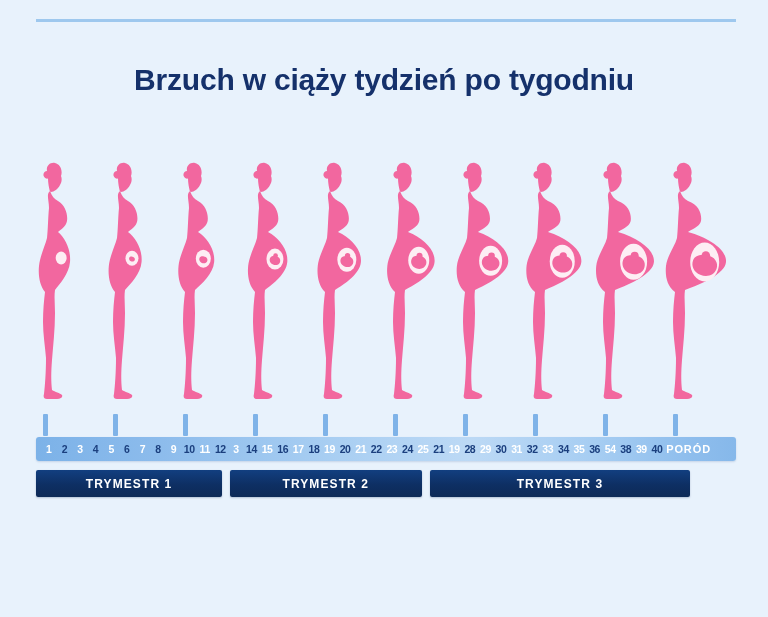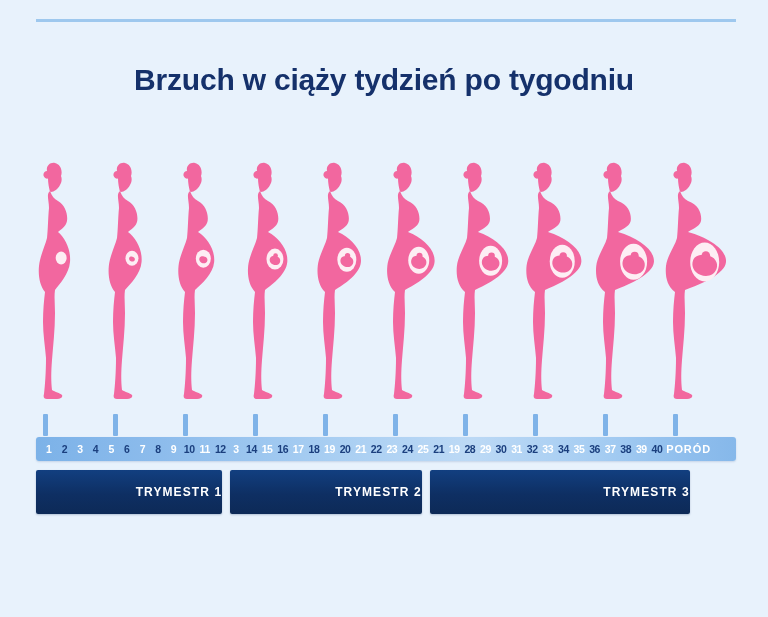--- a/index.html
+++ b/index.html
@@ -126,26 +126,26 @@
   #trimesters {
     position: absolute;
     top: 470px;
     left: 36px;
     width: 700px;
     height: 27px;
   }
   .trimester {
     position: absolute;
     top: 0;
-    height: 44px;
+    height: 27px;
     background: linear-gradient(to bottom, #123f80 0%, #0e2f63 55%, #0d2a57 100%);
     border-radius: 2px;
     display: flex;
     align-items: center;
-    justify-content: flex-end;
+    justify-content: center;
     box-shadow: 0 1px 2px rgba(20,50,100,0.25);
   }
   .trimester span {
     color: #ffffff;
     font-size: 12px;
     font-weight: bold;
     letter-spacing: 1.1px;
   }
 
   
@@ -302,21 +302,21 @@
         <div class="week-num light">19</div>
         <div class="week-num dark">28</div>
         <div class="week-num light">29</div>
         <div class="week-num dark">30</div>
         <div class="week-num light">31</div>
         <div class="week-num dark">32</div>
         <div class="week-num light">33</div>
         <div class="week-num dark">34</div>
         <div class="week-num light">35</div>
         <div class="week-num dark">36</div>
-        <div class="week-num light">37</div>
+        <div class="week-num light">54</div>
         <div class="week-num dark">38</div>
         <div class="week-num light">39</div>
         <div class="week-num dark">40</div>
       </div>
     <div id="porod-label">PORÓD</div>
   </div>
 
   <div id="trimesters">
       <div class="trimester" style="left: 0px; width: 186.2px;">
         <span>TRYMESTR 1</span>

